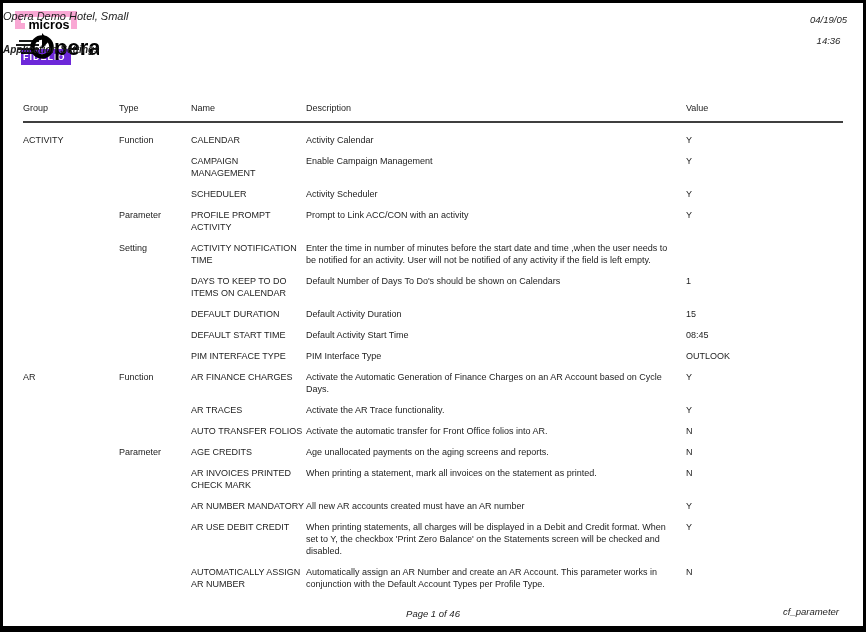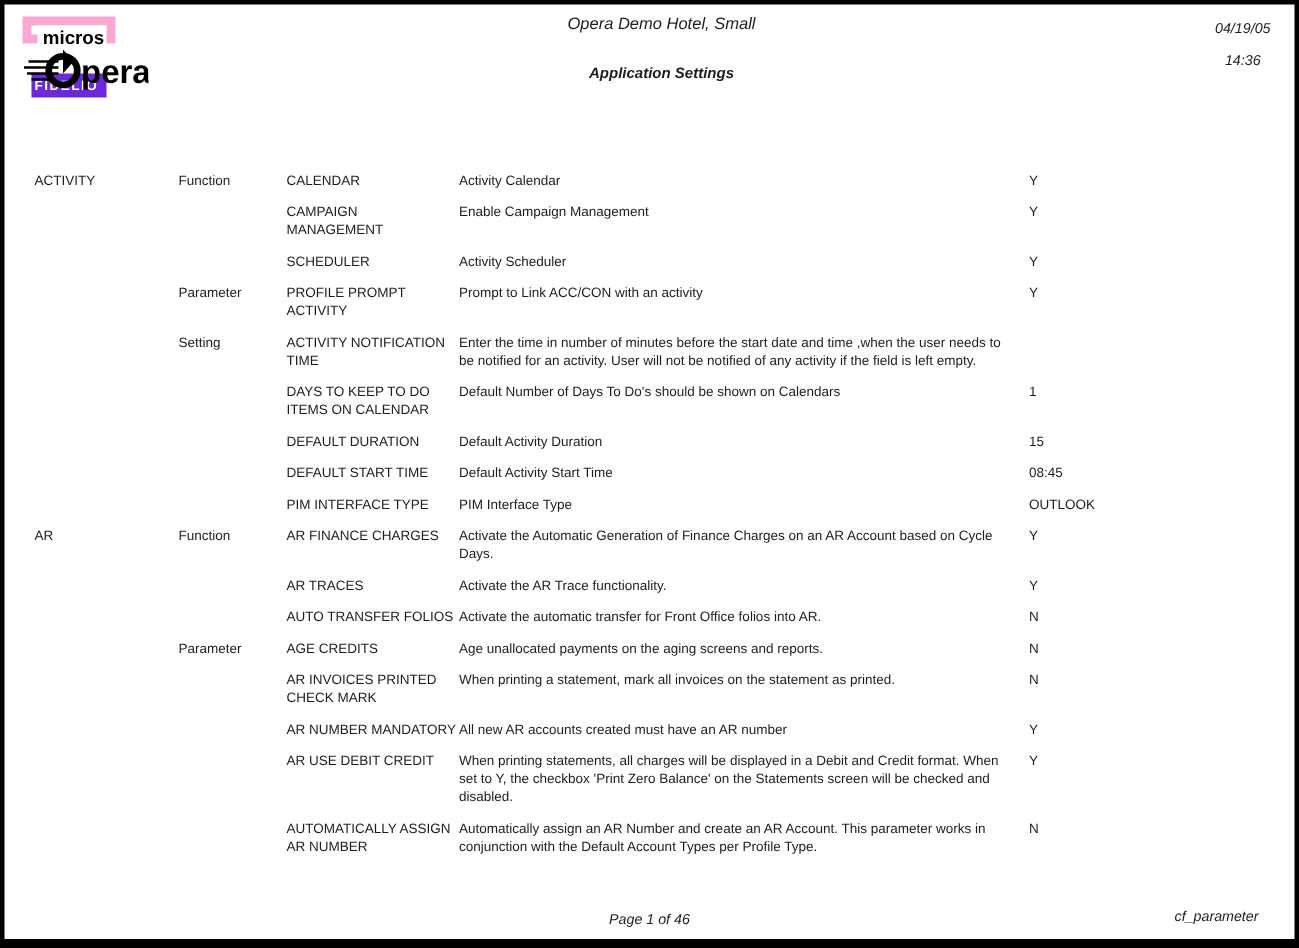--- a/index.html
+++ b/index.html
@@ -39,21 +39,21 @@
     border-left: 7px solid #000;
   }
   .mf-fidelio {
     background: #6d28d9; color: #fff;
     font-weight: bold; font-size: 9px; line-height: 16px;
     letter-spacing: 1px; padding: 0 5px 0 2px;
     display: flex; align-items: center;
   }
   .opera-logo { margin-top: 3px; }
 
-  .center-titles { position: absolute; left: 16px; right: 0; top: 7px; text-align: center; }
+  .center-titles { position: absolute; left: 0; right: 0; top: 7px; text-align: left; }
   .hotel-title  { font-style: italic; font-size: 11px; }
   .report-title { font-style: italic; font-weight: bold; font-size: 10px; margin-top: 22px; }
 
   .datetime {
     position: absolute; right: 16px; top: 6px;
     text-align: center; font-style: italic; font-size: 9.5px; line-height: 21px;
   }
 
   
   .table { position: absolute; left: 20px; right: 20px; top: 100px; }
@@ -115,20 +115,27 @@
     <div class="hotel-title">Opera Demo Hotel, Small</div>
     <div class="report-title">Application Settings</div>
   </div>
 
   <div class="datetime">
     <div>04/19/05</div>
     <div>14:36</div>
   </div>
 
   <div class="table">
+    <div class="thead">
+      <div class="cell">Group</div>
+      <div class="cell">Type</div>
+      <div class="cell">Name</div>
+      <div class="cell">Description</div>
+      <div class="cell">Value</div>
+    </div>
     <div class="tbody">
   <div class="row">
     <div class="cell group">ACTIVITY</div>
     <div class="cell type">Function</div>
     <div class="cell name">CALENDAR</div>
     <div class="cell desc">Activity Calendar</div>
     <div class="cell value">Y</div>
   </div>
 
   <div class="row">

